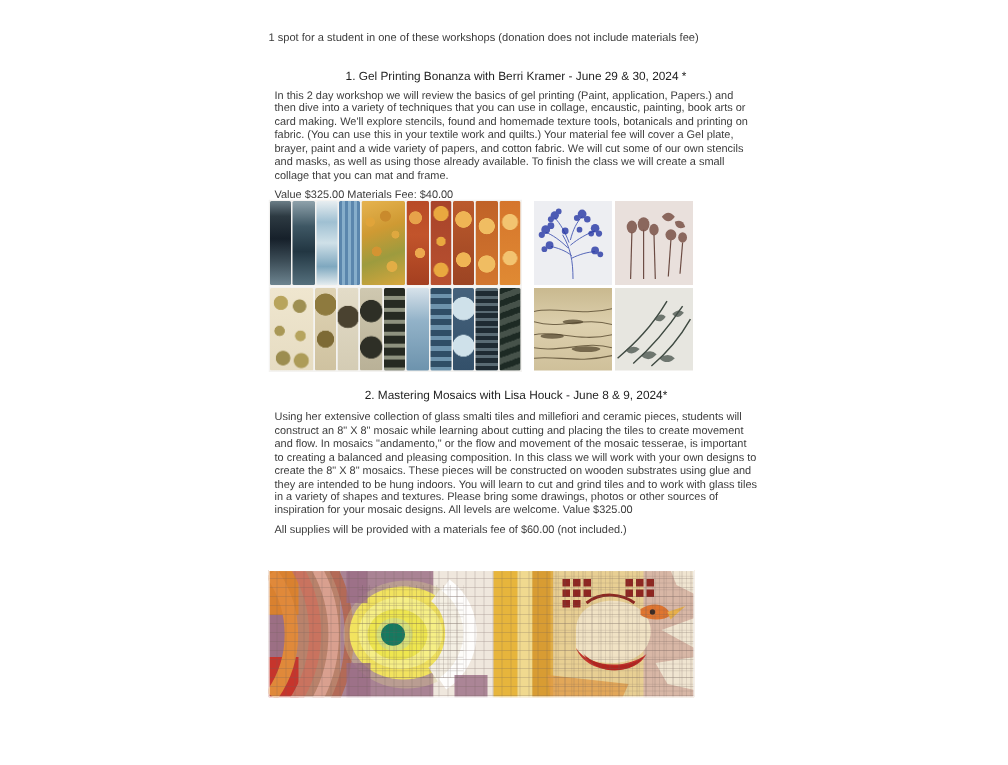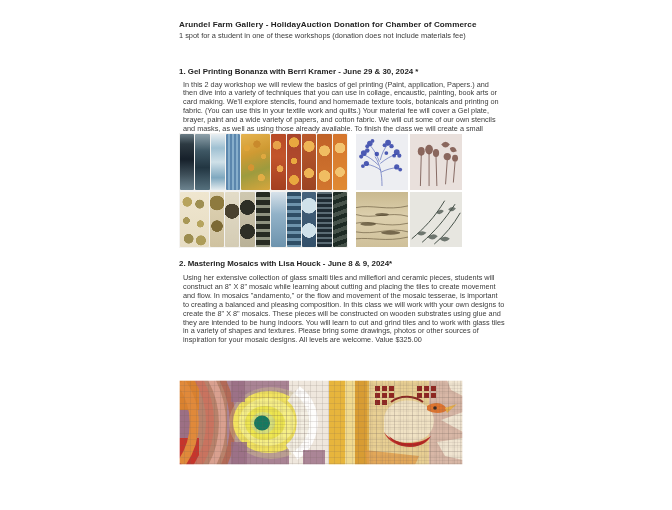--- a/index.html
+++ b/index.html
@@ -37,24 +37,25 @@
     margin: 0;
   }
   .doc-sub {
     font-size: 7.4px;
     color: #3a3a3a;
     line-height: 10.5px;
     margin: 1px 0 0 0;
   }
   .wk-heading {
     font-size: 7.9px;
-    font-weight: bold;
+    font-weight: normal;
     color: #1e1e1e;
     line-height: 11px;
-    margin: 24px 0 2px 0;
+    margin: 14px 0 2px 0;
+    text-align: center;
   }
   .wk-body {
     font-size: 7.3px;
     color: #3c3c3c;
     line-height: 8.9px;
     margin: 0;
   }
   .wk-body p { margin: 4px; }
   .footer-note {
     position: absolute;
@@ -106,21 +107,20 @@
     box-sizing: border-box;
   }
   .bot-cell { position: relative; overflow: hidden; }
 </style>
 </head>
 <body>
 
 <div class="page">
 
   <div class="content">
-    <div class="doc-title">Arundel Farm Gallery - HolidayAuction Donation for Chamber of Commerce</div>
     <div class="doc-sub">1 spot for a student in one of these workshops (donation does not include materials fee)</div>
 
     <div class="wk-heading">1.  Gel Printing Bonanza with Berri Kramer - June 29 &amp; 30, 2024 *</div>
     <div class="wk-body">
       <p>In this 2 day workshop we will review the basics of gel printing (Paint, application, Papers.) and then dive into a variety of techniques that you can use in collage, encaustic, painting, book arts or card making. We'll explore stencils, found and homemade texture tools, botanicals and printing on fabric. (You can use this in your textile work and quilts.) Your material fee will cover a Gel plate, brayer, paint and a wide variety of papers, and cotton fabric. We will cut some of our own stencils and masks, as well as using those already available. To finish the class we will create a small collage that you can mat and frame.</p>
       <p>Value $325.00  Materials Fee:  $40.00</p>
     </div>
   </div>
 
   <div class="fig" id="fig-gelprints">
@@ -281,20 +281,21 @@
           </g>
         </svg>
       </div>
     </div>
   </div>
 
   <div class="content" style="top:258px;">
     <div class="wk-heading" style="margin-top:0">2.  Mastering Mosaics with Lisa Houck - June 8 &amp; 9, 2024*</div>
     <div class="wk-body" style="margin-top:5px">
       <p>Using her extensive collection of glass smalti tiles and millefiori and ceramic pieces, students will construct an 8" X 8" mosaic while learning about cutting and placing the tiles to create movement and flow. In mosaics "andamento," or the flow and movement of the mosaic tesserae, is important to creating a balanced and pleasing composition. In this class we will work with your own designs to create the 8" X 8" mosaics. These pieces will be constructed on wooden substrates using glue and they are intended to be hung indoors. You will learn to cut and grind tiles and to work with glass tiles in a variety of shapes and textures. Please bring some drawings, photos or other sources of inspiration for your mosaic designs. All levels are welcome.   Value $325.00</p>
+      <p>All supplies will be provided with a  materials fee of $60.00 (not included.)</p>
     </div>
   </div>
 
   <div class="fig" id="fig-mosaic">
     <svg viewBox="0 0 284 85" width="284" height="85">
       <defs>
         <pattern id="tileGrid" width="6" height="6" patternUnits="userSpaceOnUse">
           <rect width="6" height="6" fill="none"></rect>
           <path d="M6 0 L6 6 M0 6 L6 6" stroke="#6b5a55" stroke-width="0.55" opacity="0.55"></path>
         </pattern>

